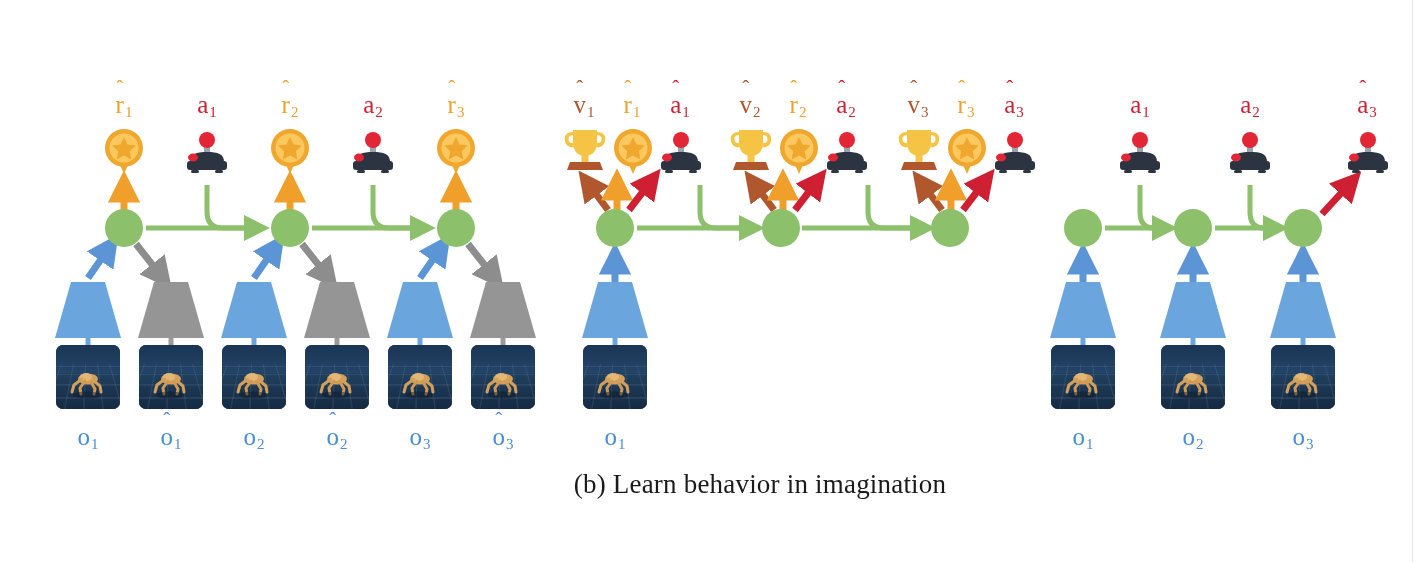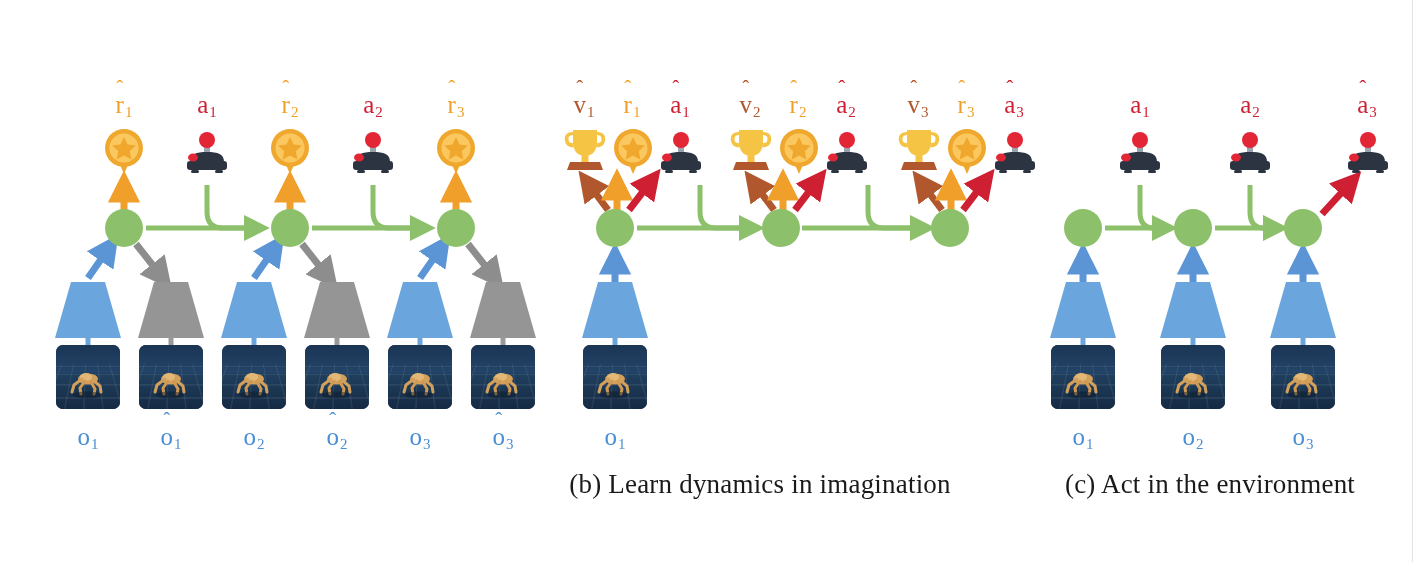--- a/index.html
+++ b/index.html
@@ -446,21 +446,21 @@
         <div class="ground"></div>
         <div class="grid"></div>
       <svg width="64" height="64" viewBox="0 0 64 64">
           <use href="#icon-ant"></use>
         </svg>
     </div>
     <div class="sym c-obs" style="left:95px; top:424px;">
       <span class="base"><span class="hat"></span><span>o</span></span><sub>1</sub>
     </div>
 
-    <div class="caption">(b) Learn dynamics in imagination</div>
+    <div class="caption">(b) Learn behavior in imagination</div>
   </div>
 
   <div class="panel" style="left:1000px; width:420px;">
 
     <div class="sym c-action" style="left:140px; top:92px;">
       <span class="base"><span class="hat"></span><span>a</span></span><sub>1</sub>
     </div>
     <div class="sym c-action" style="left:250px; top:92px;">
       <span class="base"><span class="hat"></span><span>a</span></span><sub>2</sub>
     </div>
@@ -520,17 +520,16 @@
     <div class="sym c-obs" style="left:83px; top:424px;">
       <span class="base"><span class="hat"></span><span>o</span></span><sub>1</sub>
     </div>
     <div class="sym c-obs" style="left:193px; top:424px;">
       <span class="base"><span class="hat"></span><span>o</span></span><sub>2</sub>
     </div>
     <div class="sym c-obs" style="left:303px; top:424px;">
       <span class="base"><span class="hat"></span><span>o</span></span><sub>3</sub>
     </div>
 
-    <div class="caption">(c) Act in the environment</div>
   </div>
 
   <div class="divider" style="left:1412px;"></div>
 </div>
 
 </body></html>

